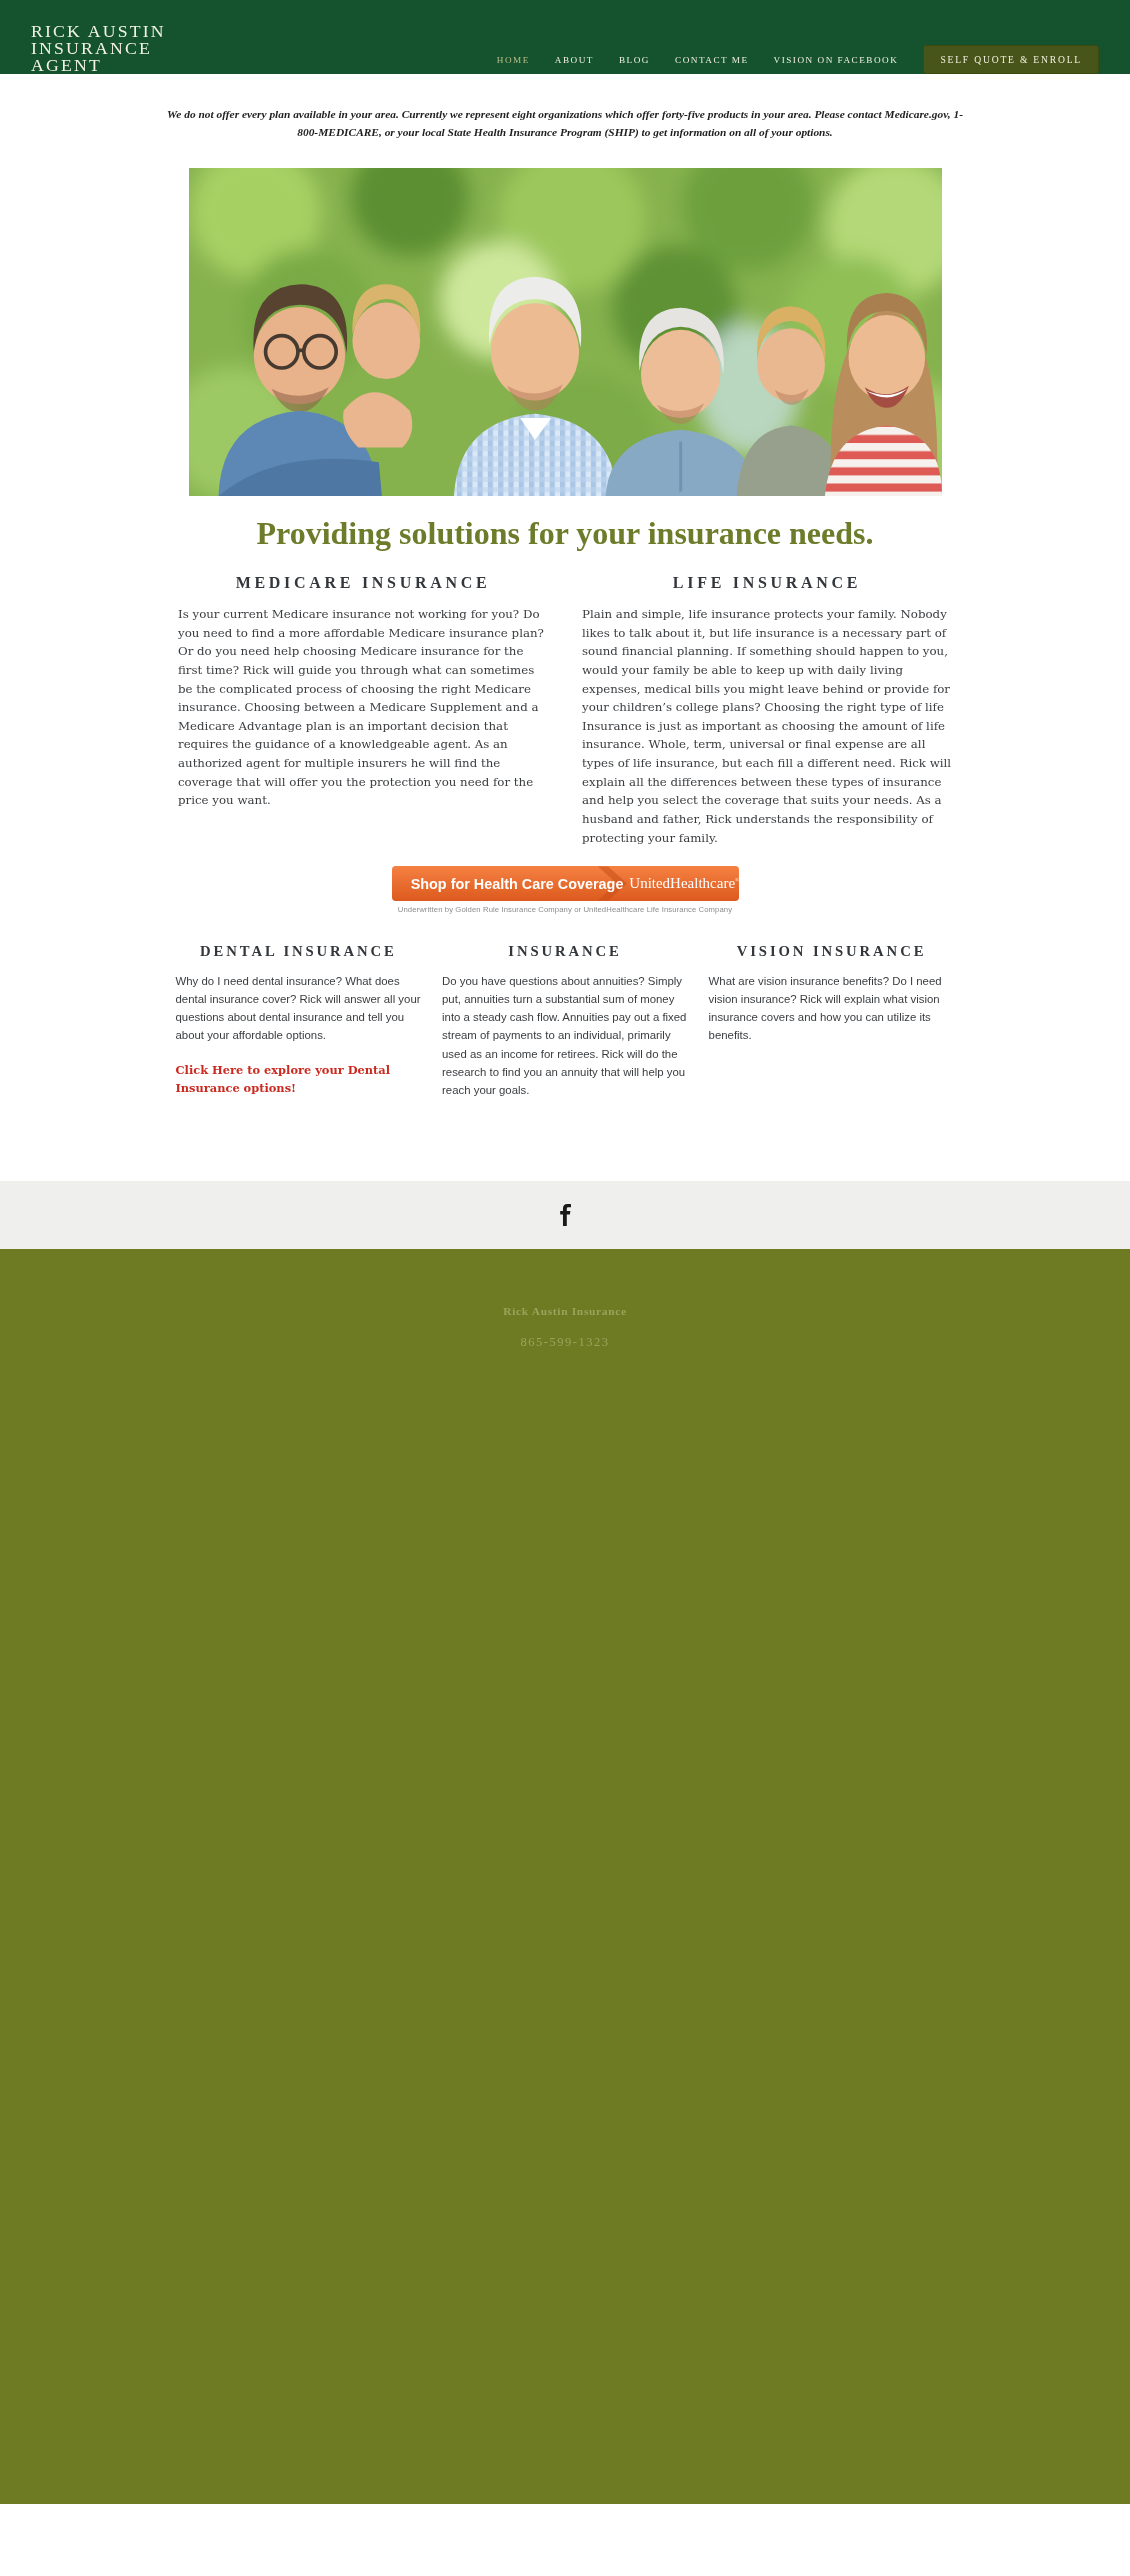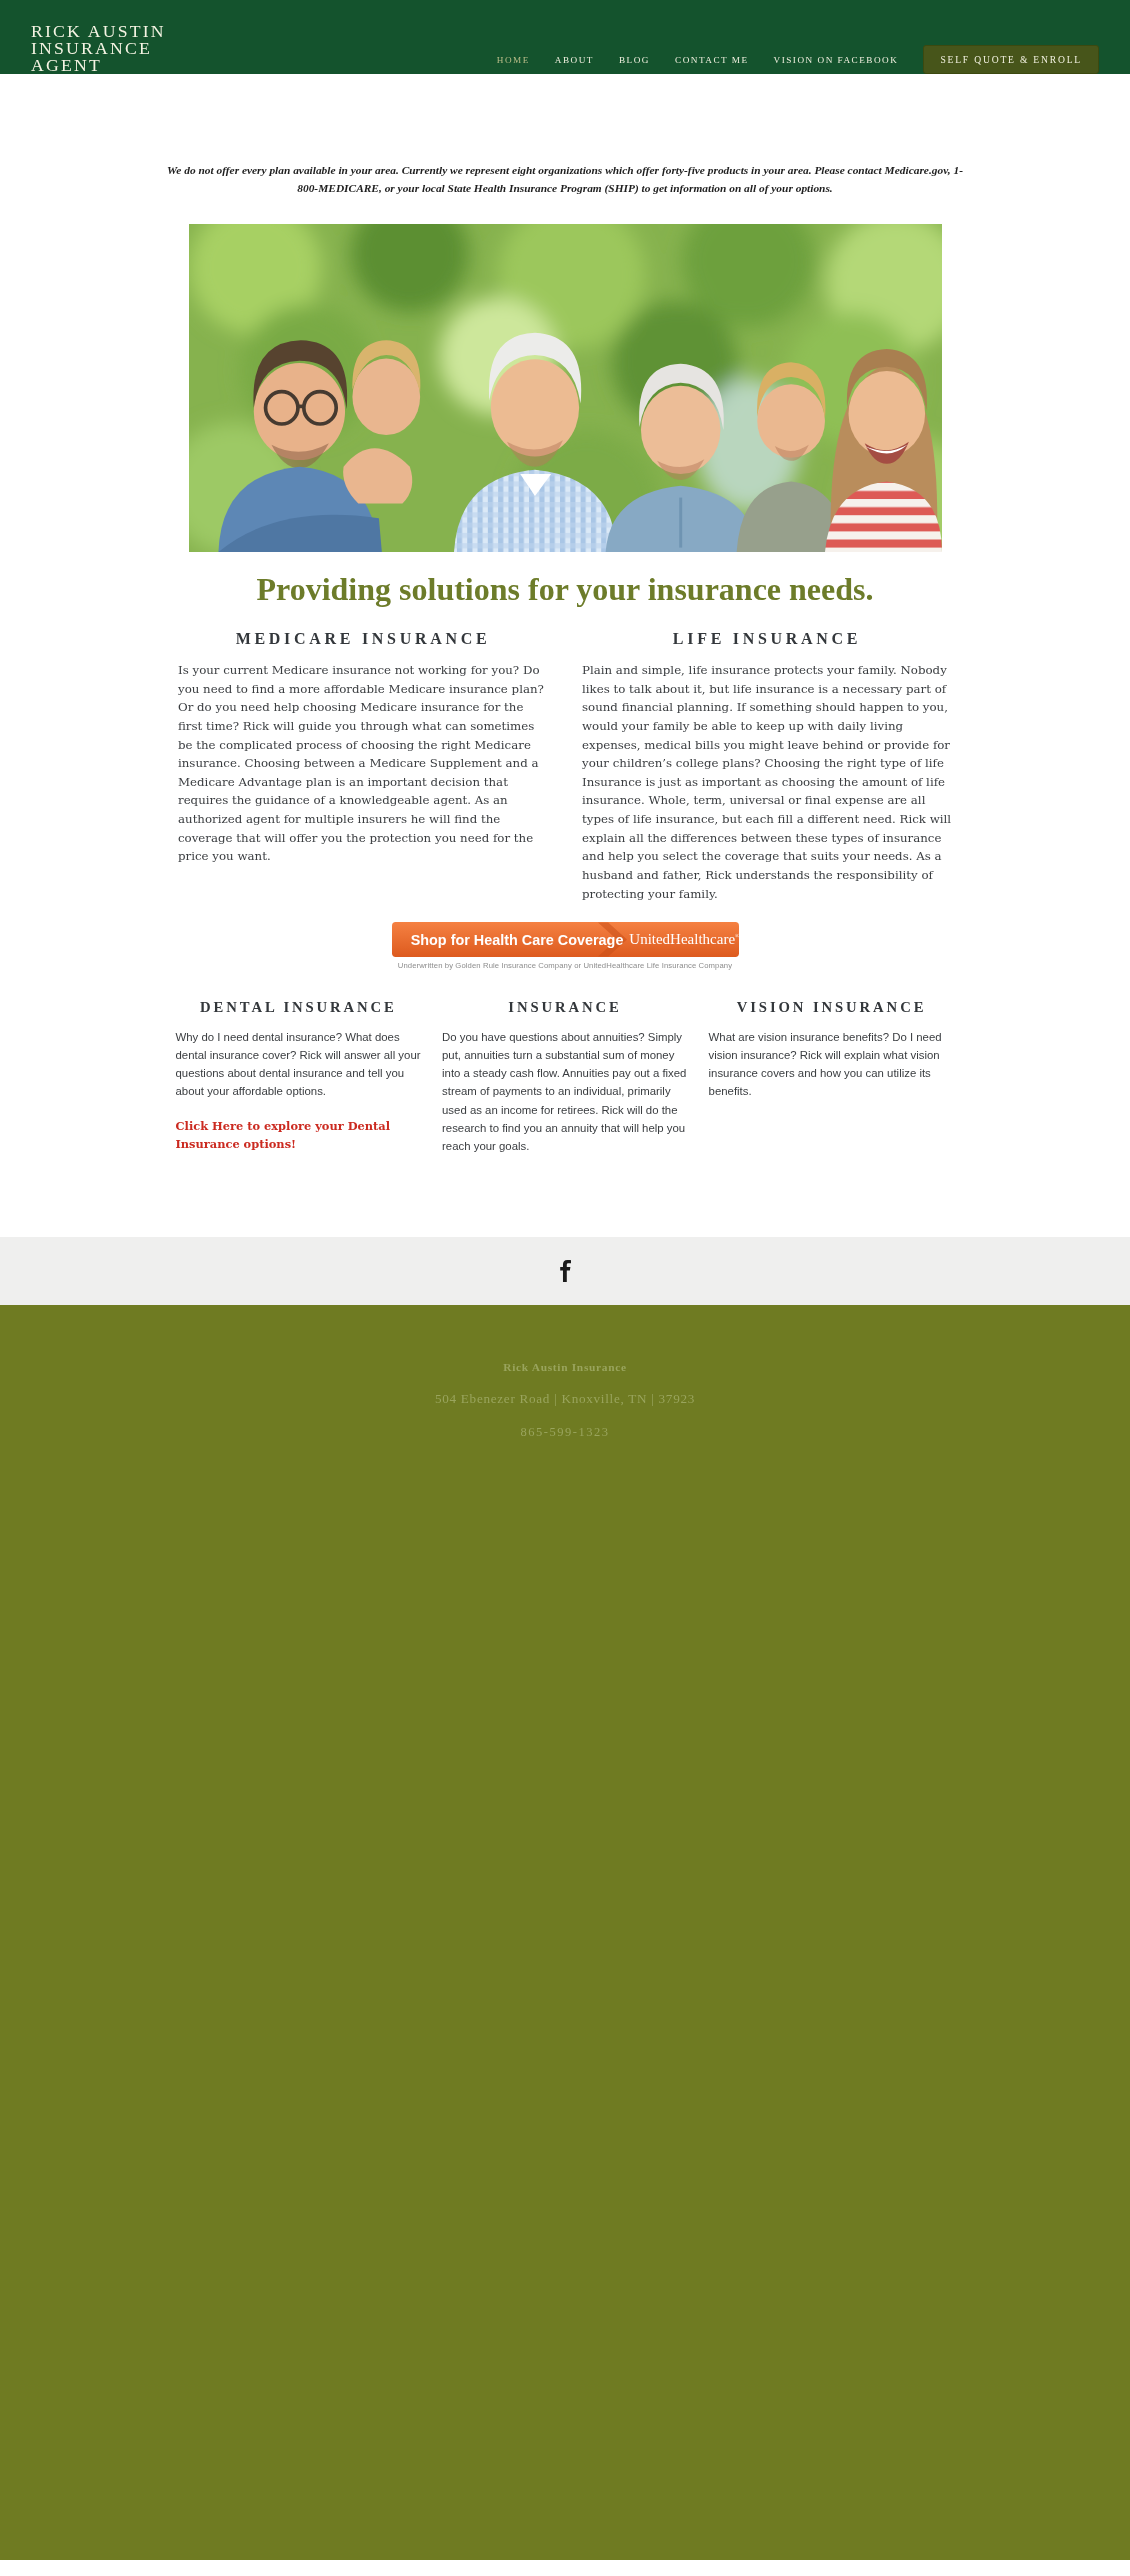--- a/index.html
+++ b/index.html
@@ -23,21 +23,21 @@
     font-family:"Liberation Serif", serif; cursor:pointer;
   }
   .nav-link.active{ color:#b8bc88; }
   .cta-btn{
     background:#47551a; color:#f2f1e0; border:0.7px solid #3c490f;
     font-family:"Liberation Serif", serif;
     font-size:9.6px; letter-spacing:1.8px; padding:8px 16px; border-radius:2.9px;
     cursor:pointer; white-space:nowrap;
   }
   
-  .main-white{ padding-top:88px; padding-bottom:74px; }
+  .main-white{ padding-top:32px; padding-bottom:74px; }
   .disclaimer{
     width:802px; margin:0 auto; text-align:center;
     font-style:italic; font-weight:600; font-size:11.4px; line-height:1.55; color:#1f1f1f;
   }
   .h1-green, .h2-green{
     text-align:center; color:#6d7c2a; font-weight:700;
     font-family:"Liberation Serif", serif;
   }
   .h1-green{ font-size:33px; margin-top:29px; letter-spacing:0.4px; }
   .h2-green{ font-size:32px; margin-top:19px; }
@@ -281,16 +281,15 @@
 <section class="social-band">
   <a class="fb-link">
     <svg width="12.5" height="22" viewBox="0 0 17 30">
       <path d="M16 0 h-4.6 C7.2 0 5.4 2.6 5.4 5.9 V9.4 H1.6 v4.9 h3.8 V30 h5.2 V14.3 h4.2 l.7-4.9 h-4.9 V6.6 c0-1.4 .5-2.2 2.2-2.2 H17 Z" fill="#1a1a1a"></path>
     </svg>
   </a>
 </section>
 
 <footer class="site-footer">
   <div class="footer-name">Rick Austin Insurance</div>
-  <div class="footer-address">504 Ebenezer Road | Knoxville, TN | 37923</div>
   <div class="footer-phone">865-599-1323</div>
 </footer>
 
 
 </body></html>

